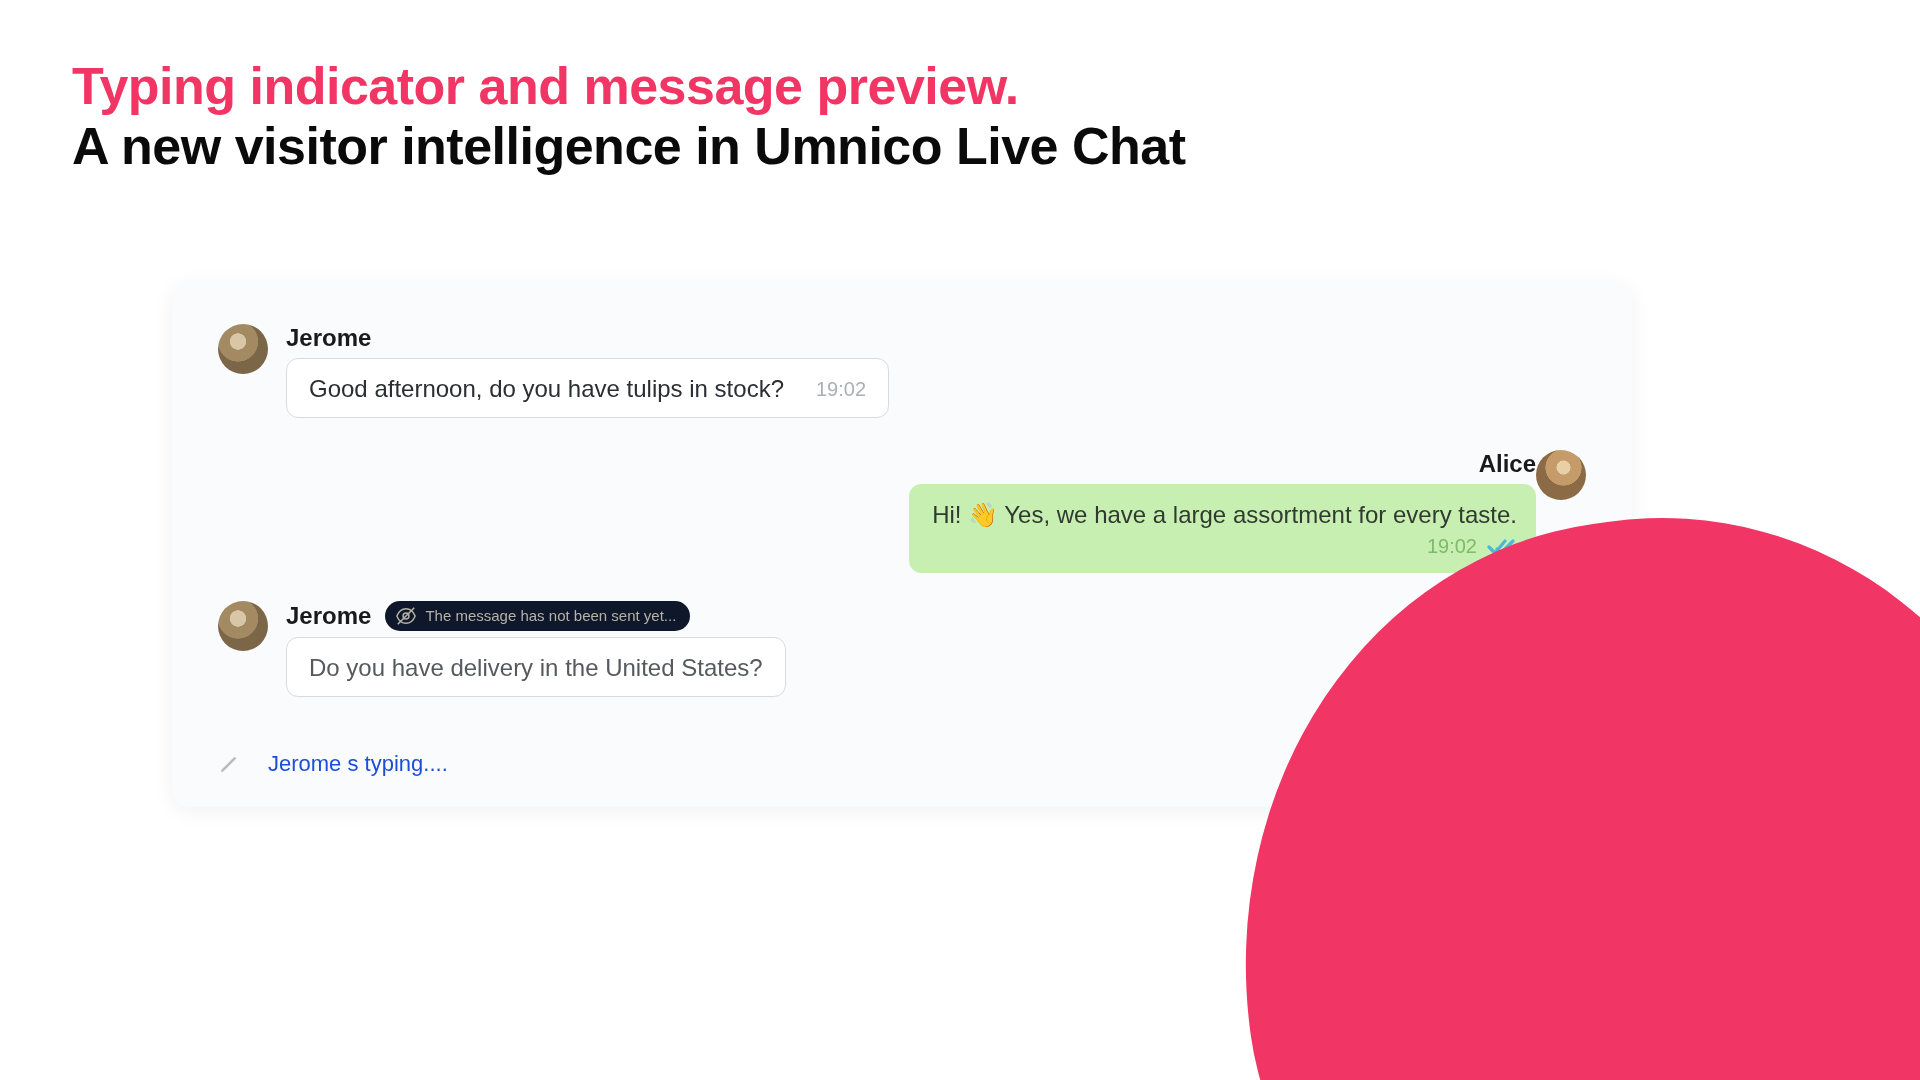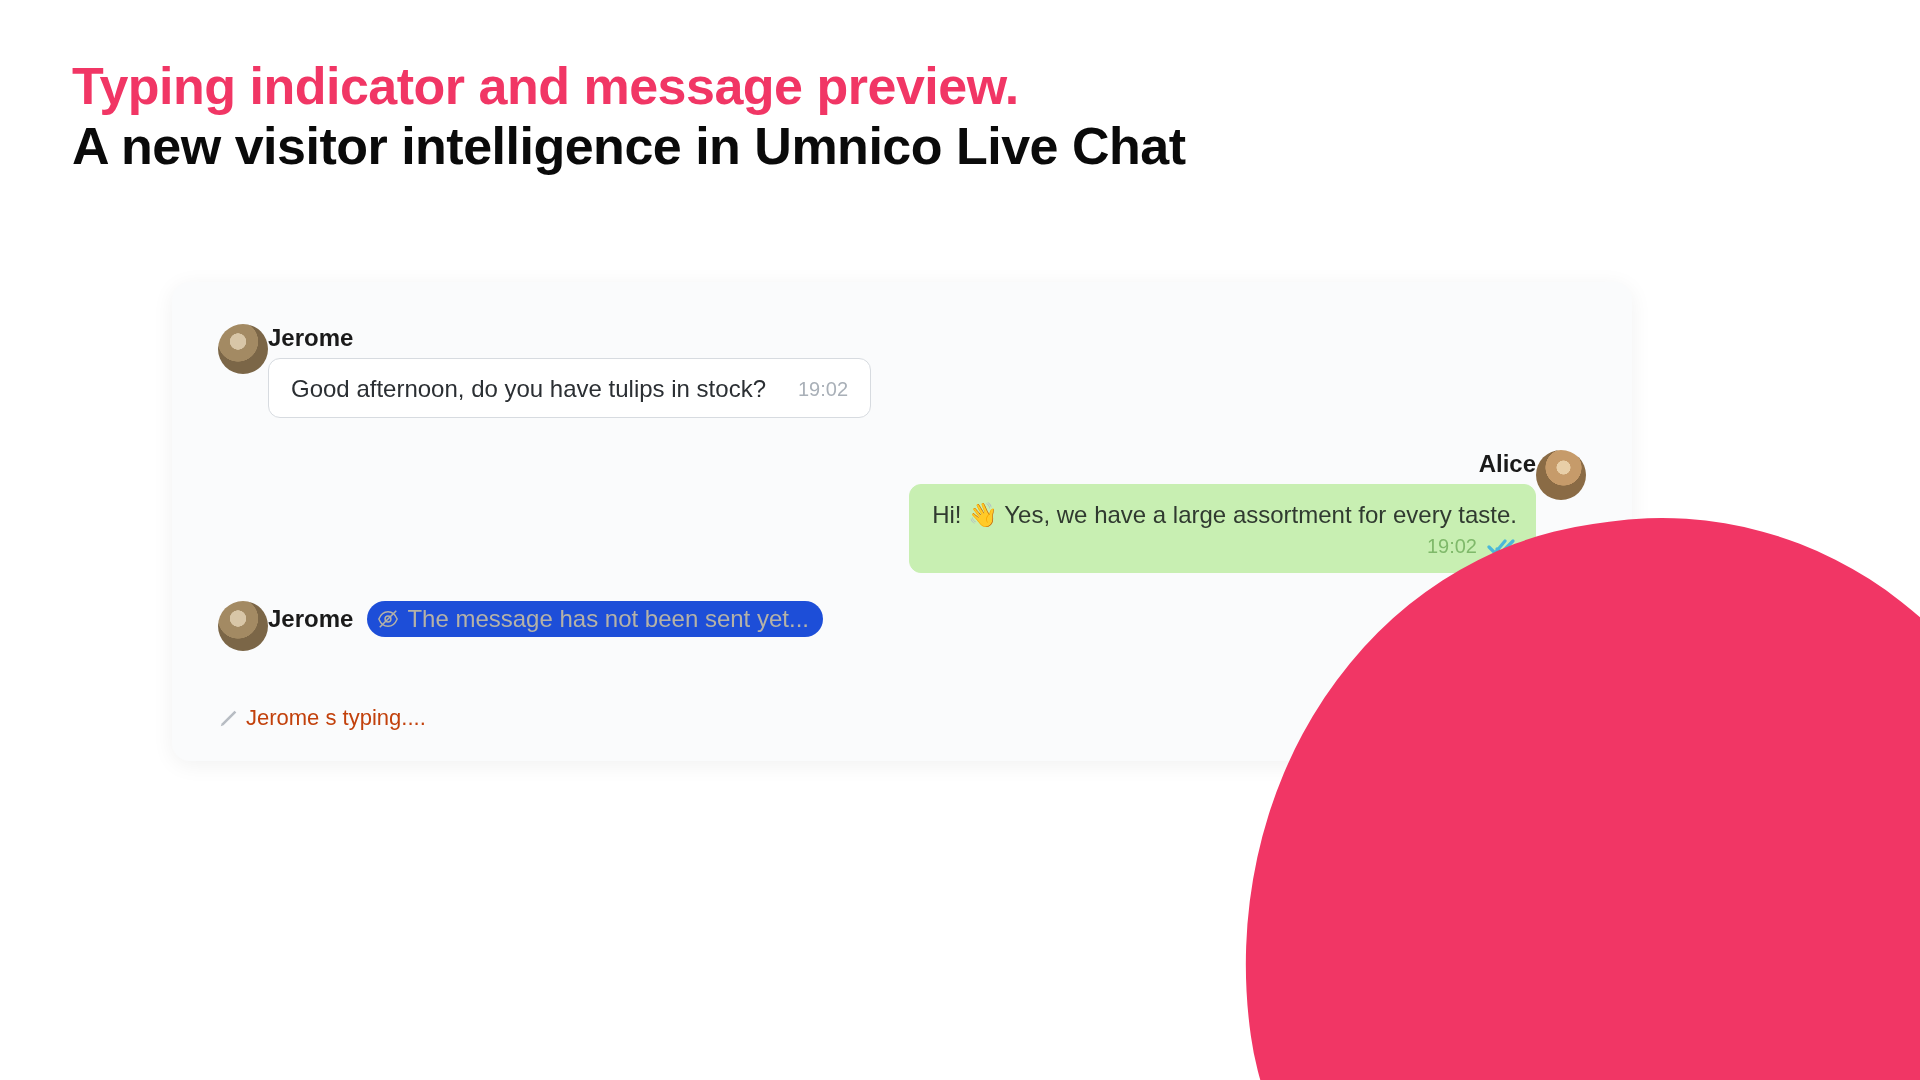--- a/index.html
+++ b/index.html
@@ -51,37 +51,37 @@
     position: relative;
     overflow: hidden;
   }
   .avatar.jerome {
     background: radial-gradient(circle at 40% 35%, #d8c6a7 0 18%, #a38a63 19% 45%, #7b6647 46% 100%);
   }
   .avatar.alice {
     background: radial-gradient(circle at 55% 35%, #e8cfa8 0 16%, #c69b6a 17% 42%, #8a6b45 43% 100%);
   }
   .msg-col { display: flex; flex-direction: column; }
-  .msg-col.left { }
+  .msg-col.left { margin-left: 18px; }
   .msg-col.right { align-items: flex-end; }
   .sender {
     font-size: 24px;
     font-weight: 700;
     color: #1a1a1a;
     margin-bottom: 6px;
   }
   .sender-row { display: flex; align-items: center; gap: 14px; margin-bottom: 6px; }
   .preview-badge {
     display: inline-flex;
     align-items: center;
     gap: 8px;
-    background: #1d4ed8;
+    background: #0f172a;
     border-radius: 999px;
     padding: 4px 14px 4px 10px;
-    font-size: 24px;
+    font-size: 15px;
     color: #b5b2a7;
   }
   .bubble {
     border: 1.5px solid #d7dbe0;
     background: #ffffff;
     border-radius: 12px;
     padding: 14px 22px 12px 22px;
     font-size: 24px;
     color: #2b2f33;
     line-height: 1.35;
@@ -118,23 +118,23 @@
   .bubble.green .time { color: #7fb96a; }
   .bubble.preview {
     border-style: solid;
     color: #565a5e;
   }
   .spacer-v { height: 28px; }
   .spacer-v-lg { height: 32px; }
   .typing-row {
     display: flex;
     align-items: center;
-    gap: 6px;
+    gap: 28px;
     margin-top: 54px;
-    color: #c2410c;
+    color: #1d4ed8;
     font-size: 22px;
   }
   .pencil-icon svg, .eye-off-icon svg, .checks-icon svg {
     display: block;
   }
   .blob {
     position: absolute;
     right: -140px;
     bottom: -260px;
     width: 820px;
@@ -197,20 +197,23 @@
           <span class="eye-off-icon">
             <svg width="22" height="22" viewBox="0 0 24 24">
               <path d="M2 12 C4 7 8 4 12 4 C16 4 20 7 22 12 C20 17 16 20 12 20 C8 20 4 17 2 12 Z" stroke="#b5b2a7" stroke-width="1.6" fill="none"></path>
               <circle cx="12" cy="12" r="3.2" stroke="#b5b2a7" stroke-width="1.6" fill="none"></circle>
               <line x1="3" y1="21" x2="21" y2="3" stroke="#b5b2a7" stroke-width="1.8"></line>
             </svg>
           </span>
           <span>The message has not been sent yet...</span>
         </span>
       </div>
+      <div class="bubble preview">
+        <span class="text">Do you have delivery in the United States?</span>
+      </div>
     </div>
   </div>
 
   <div class="typing-row">
     <span class="pencil-icon">
       <svg width="22" height="22" viewBox="0 0 24 24">
         <path d="M3 21 L6 20 L20 6 L18 4 L4 18 Z" fill="#b7bcc3"></path>
       </svg>
     </span>
     <span>Jerome s typing....</span>

